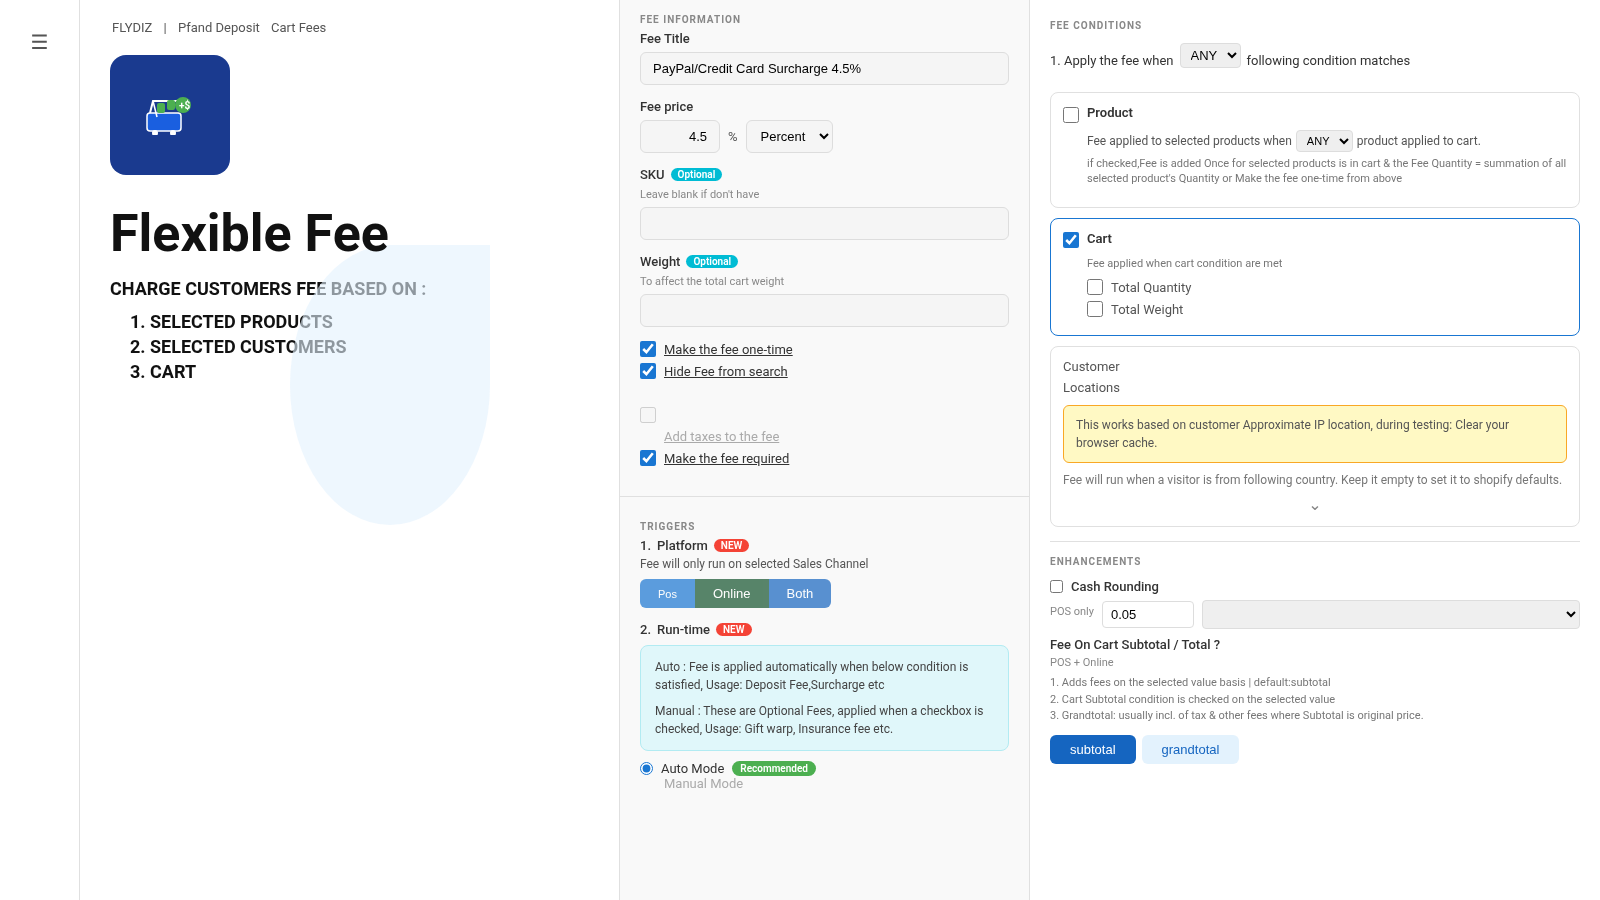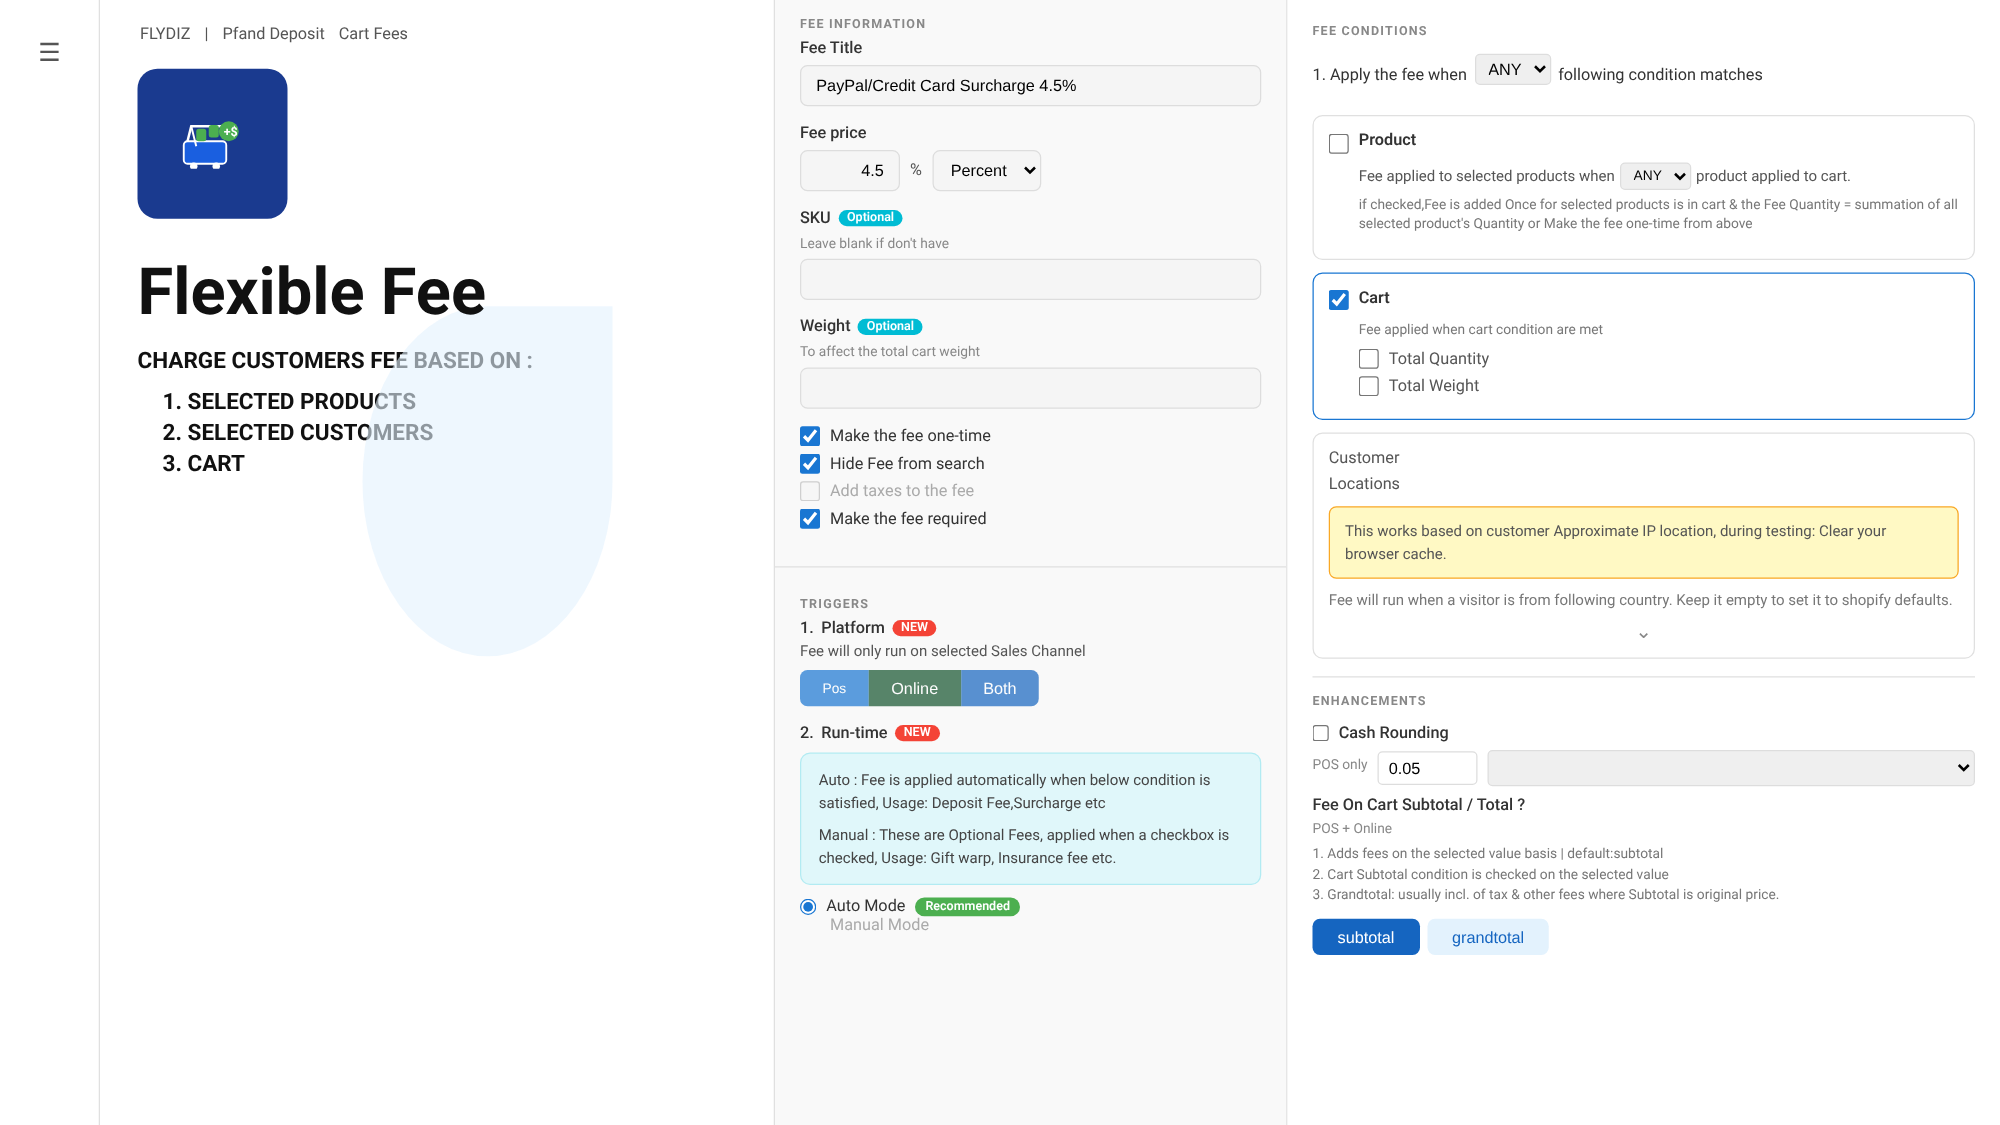--- a/index.html
+++ b/index.html
@@ -30,22 +30,22 @@
     .badge-new { background: #f44336; color: white; font-size: 10px; padding: 1px 7px; border-radius: 10px; font-weight: 600; }
     .form-hint { font-size: 11px; color: #888; margin-bottom: 6px; }
     .form-input { width: 100%; border: 1px solid #ddd; border-radius: 6px; padding: 8px 12px; font-size: 13px; background: #f5f5f5; }
     .form-row { display: flex; gap: 8px; align-items: center; }
     .form-input-num { width: 80px; border: 1px solid #ddd; border-radius: 6px; padding: 8px 12px; font-size: 13px; background: #f5f5f5; text-align: right; }
     .form-input-unit { font-size: 13px; color: #555; }
     .form-select { border: 1px solid #ddd; border-radius: 6px; padding: 7px 10px; font-size: 13px; background: #f5f5f5; }
 
     .checkbox-row { display: flex; align-items: center; gap: 8px; margin-bottom: 6px; }
     .checkbox-row input[type=checkbox] { width: 16px; height: 16px; accent-color: #1976d2; }
-    .checkbox-label { font-size: 13px; color: #333; }
-    .checkbox-label.muted { color: #aaa; }
+    .checkbox-label { font-size: 13px; color: #333; text-decoration: underline; }
+    .checkbox-label.muted { color: #aaa; margin-top: 44px; }
 
     .divider { border: none; border-top: 1px solid #e0e0e0; margin: 10px 0; }
 
     
     .triggers-section { padding: 0 20px 14px; }
     .trigger-block { margin-bottom: 14px; }
     .trigger-title { font-size: 13px; font-weight: 500; margin-bottom: 4px; display: flex; align-items: center; gap: 6px; }
     .trigger-hint { font-size: 12px; color: #555; margin-bottom: 8px; }
     .btn-group { display: flex; gap: 0; }
     .btn-group button { padding: 7px 18px; border: none; cursor: pointer; font-size: 13px; font-weight: 500; }
@@ -86,21 +86,21 @@
 
     .country-hint { font-size: 12px; color: #777; margin-bottom: 6px; }
     .chevron-down { text-align: center; color: #888; font-size: 16px; cursor: pointer; margin-top: 8px; }
 
     
     .enhancements-section { border-top: 1px solid #e0e0e0; padding-top: 14px; margin-top: 4px; }
     .enh-row { display: flex; align-items: center; gap: 8px; margin-bottom: 6px; }
     .enh-label { font-size: 13px; color: #333; font-weight: 500; }
     .enh-hint { font-size: 11px; color: #888; margin-bottom: 6px; }
     .enh-input-row { display: flex; align-items: center; gap: 8px; margin-bottom: 6px; }
-    .enh-input { width: 80px; border: 1px solid #ddd; border-radius: 4px; padding: 5px 8px; font-size: 13px; }
+    .enh-input { width: 92px; border: 1px solid #ddd; border-radius: 4px; padding: 5px 8px; font-size: 13px; }
     .enh-select { border: 1px solid #ddd; border-radius: 4px; padding: 5px 8px; font-size: 13px; flex: 1; }
 
     .fee-cart-block { margin-top: 8px; }
     .fee-cart-title { font-size: 13px; font-weight: 500; margin-bottom: 4px; }
     .fee-cart-hint { font-size: 11px; color: #777; line-height: 1.5; }
 
     .subtotal-row { display: flex; gap: 6px; margin-top: 10px; }
     .subtotal-btn { padding: 7px 20px; border: none; border-radius: 6px; cursor: pointer; font-size: 13px; font-weight: 500; }
     .subtotal-btn.active { background: #1565c0; color: white; }
     .subtotal-btn:not(.active) { background: #e3f2fd; color: #1565c0; }

